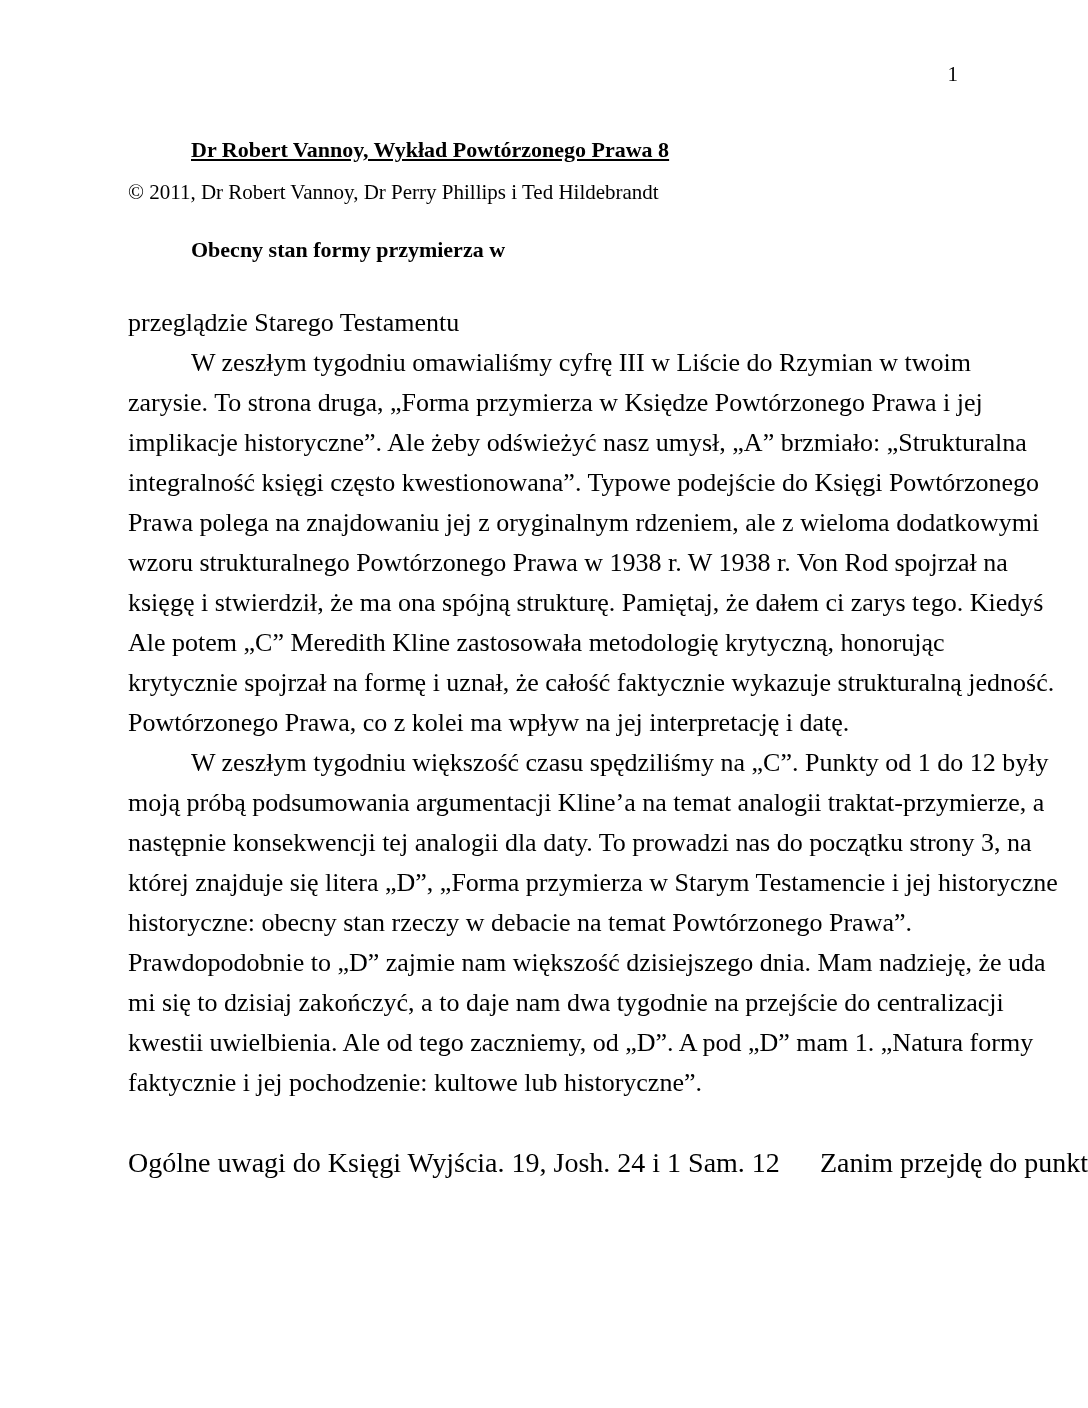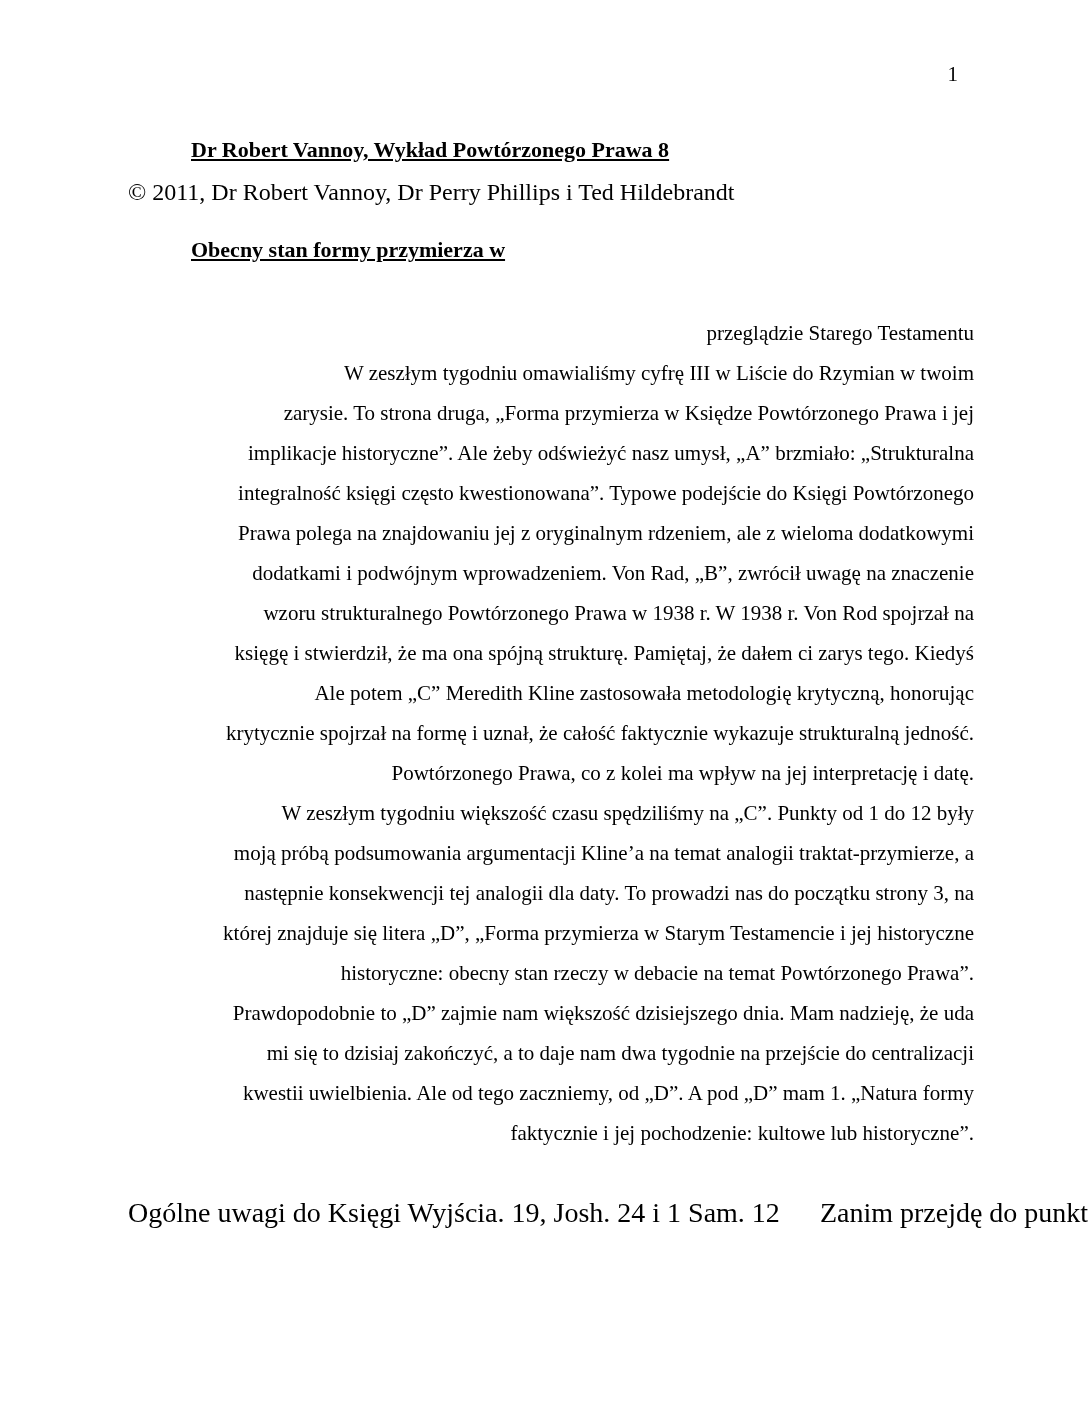--- a/index.html
+++ b/index.html
@@ -34,38 +34,36 @@
   .doc-title {
     font-size: 22px;
     font-weight: bold;
     line-height: 40px;
     margin: 0;
     padding-left: 63px;
     white-space: nowrap;
     text-decoration: underline;
   }
   .copyright {
-    font-size: 24px;
+    font-size: 21px;
     line-height: 40px;
     margin-top: 2px;
     white-space: nowrap;
   }
   .doc-heading {
     font-size: 22px;
     font-weight: bold;
     line-height: 40px;
     margin: 18px 0 0 0;
     padding-left: 63px;
     white-space: nowrap;
-    text-decoration: underline;
   }
   .body-text {
-    margin-top: 43px;
-    font-size: 21px;
-    text-align: right;
+    margin-top: 33px;
+    font-size: 26px;
   }
   .line {
     line-height: 40px;
     white-space: nowrap;
   }
   .line.indent {
     padding-left: 63px;
   }
   .footer-line {
     margin-top: 40px;
@@ -93,21 +91,20 @@
 
     <h2 class="doc-heading">Obecny stan formy przymierza w</h2>
 
     <div class="body-text">
       <div class="line">przeglądzie Starego Testamentu</div>
       <div class="line indent">W zeszłym tygodniu omawialiśmy cyfrę III w Liście do Rzymian w twoim</div>
       <div class="line">zarysie. To strona druga, „Forma przymierza w Księdze Powtórzonego Prawa i jej</div>
       <div class="line">implikacje historyczne”. Ale żeby odświeżyć nasz umysł, „A” brzmiało: „Strukturalna</div>
       <div class="line">integralność księgi często kwestionowana”. Typowe podejście do Księgi Powtórzonego</div>
       <div class="line">Prawa polega na znajdowaniu jej z oryginalnym rdzeniem, ale z wieloma dodatkowymi</div>
-      <div class="line">dodatkami i podwójnym wprowadzeniem. Von Rad, „B”, zwrócił uwagę na znaczenie</div>
       <div class="line">wzoru strukturalnego Powtórzonego Prawa w 1938 r. W 1938 r. Von Rod spojrzał na</div>
       <div class="line">księgę i stwierdził, że ma ona spójną strukturę. Pamiętaj, że dałem ci zarys tego. Kiedyś</div>
       <div class="line">Ale potem „C” Meredith Kline zastosowała metodologię krytyczną, honorując</div>
       <div class="line">krytycznie spojrzał na formę i uznał, że całość faktycznie wykazuje strukturalną jedność.</div>
       <div class="line">Powtórzonego Prawa, co z kolei ma wpływ na jej interpretację i datę.</div>
       <div class="line indent">W zeszłym tygodniu większość czasu spędziliśmy na „C”. Punkty od 1 do 12 były</div>
       <div class="line">moją próbą podsumowania argumentacji Kline’a na temat analogii traktat-przymierze, a</div>
       <div class="line">następnie konsekwencji tej analogii dla daty. To prowadzi nas do początku strony 3, na</div>
       <div class="line">której znajduje się litera „D”, „Forma przymierza w Starym Testamencie i jej historyczne</div>
       <div class="line">historyczne: obecny stan rzeczy w debacie na temat Powtórzonego Prawa”.</div>

